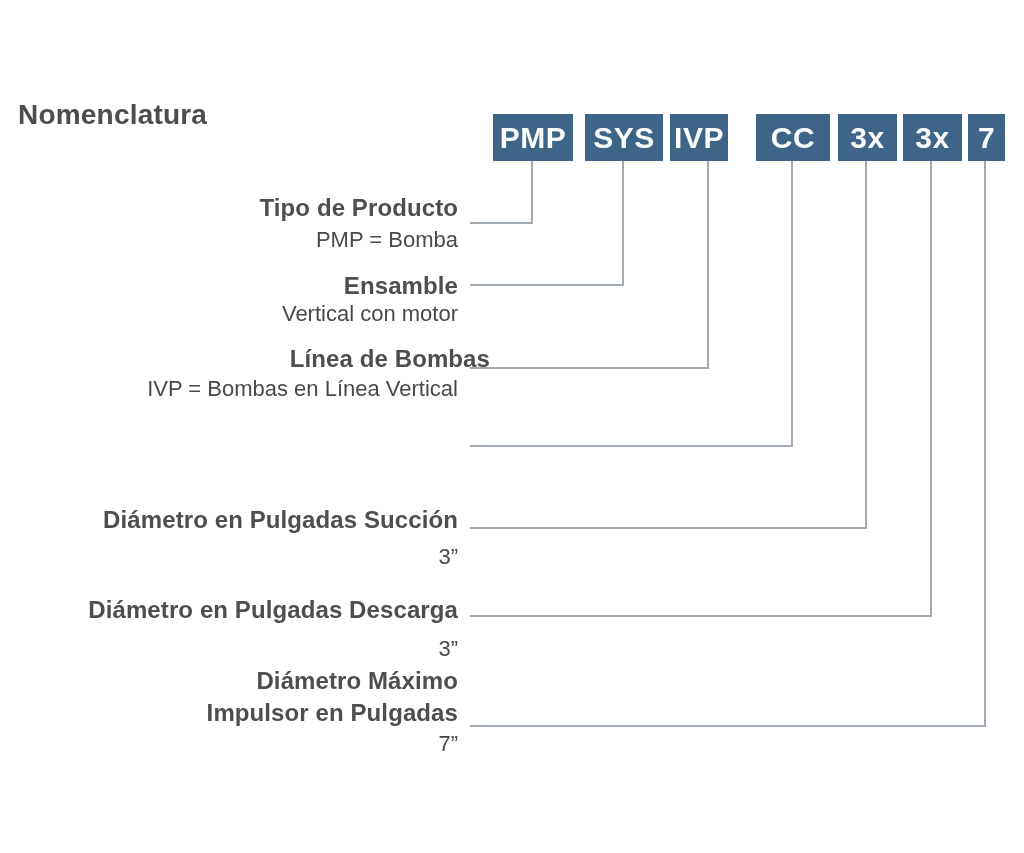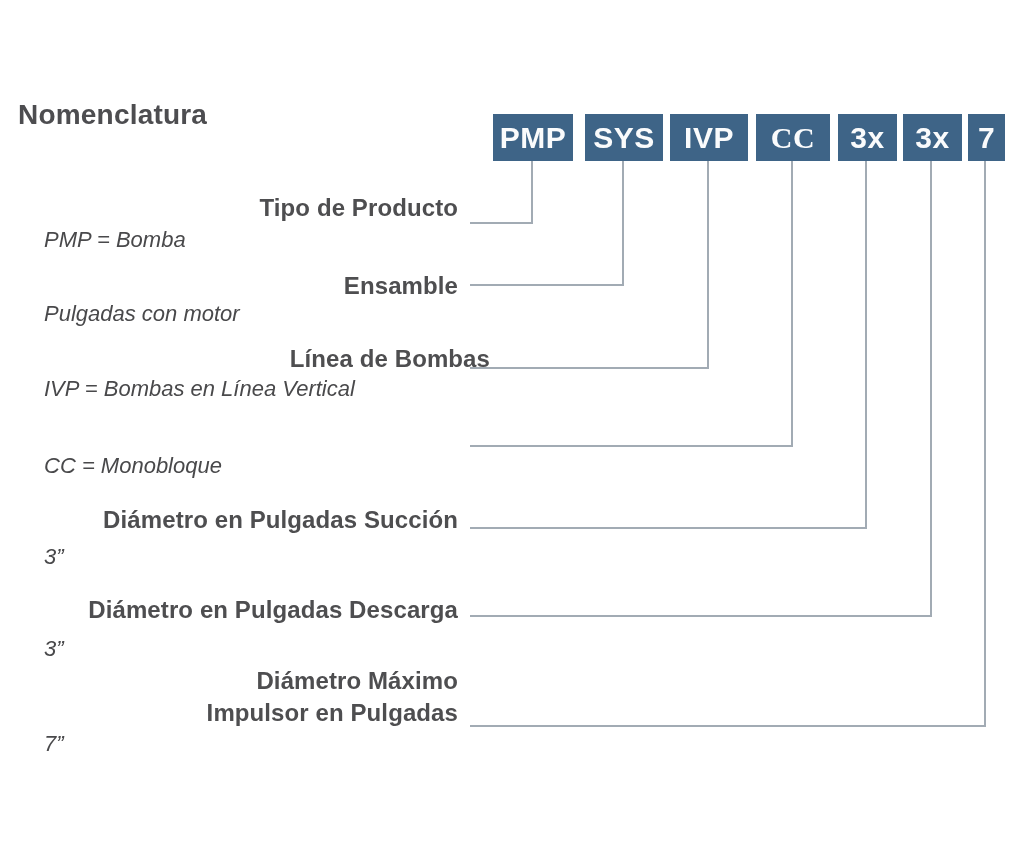--- a/index.html
+++ b/index.html
@@ -33,59 +33,57 @@
     border-right:2px solid var(--connector);
     border-bottom:2px solid var(--connector);
   }
 
   .row-heading{
     position:absolute;left:0;width:458px;text-align:right;
     font-size:24px;font-weight:bold;color:var(--heading-text);
     line-height:32px;white-space:pre-line;letter-spacing:.1px;
   }
   .row-subtitle{
-    position:absolute;left:0;width:458px;text-align:left;
-    font-size:22px;font-style:italic;color:var(--subtitle-text);
+    position:absolute;left:0;width:458px;text-align:right;
+    font-size:22px;color:var(--subtitle-text);
     line-height:27px;
-    margin-left:44px;
   }
 </style>
 </head>
 <body>
 
 <div class="stage">
 
   <div class="page-title">Nomenclatura</div>
 
   <div class="code-box" style="left:585px;width:78px;">SYS</div>
   <div class="code-box" style="left:493px;width:80px;">PMP</div>
-  <div class="code-box" style="left:670px;width:78px;">IVP</div>
-  <div class="code-box" style="left:756px;width:74px;font-family:Liberation Serif, serif;">CC</div>
+  <div class="code-box" style="left:670px;width:58px;">IVP</div>
+  <div class="code-box" style="left:756px;width:74px;">CC</div>
   <div class="code-box" style="left:838px;width:59px;">3x</div>
   <div class="code-box" style="left:903px;width:59px;">3x</div>
   <div class="code-box" style="left:968px;width:37px;">7</div>
 
   <div class="connector" style="width:63px;height:63px;"></div>
   <div class="connector" style="width:154px;height:125px;"></div>
   <div class="connector" style="width:239px;height:208px;"></div>
   <div class="connector" style="width:323px;height:286px;"></div>
   <div class="connector" style="width:397px;height:368px;"></div>
   <div class="connector" style="width:462px;height:456px;"></div>
   <div class="connector" style="width:516px;height:566px;"></div>
 
   <div class="row-heading" style="top:192px;padding-left:28px;">Tipo de Producto</div>
   <div class="row-subtitle" style="top:226px;">PMP = Bomba</div>
 
   <div class="row-heading" style="top:270px;">Ensamble</div>
-  <div class="row-subtitle" style="top:300px;">Pulgadas con motor</div>
+  <div class="row-subtitle" style="top:300px;">Vertical con motor</div>
 
   <div class="row-heading" style="top:343px;margin-left:32px;">Línea de Bombas</div>
   <div class="row-subtitle" style="top:375px;">IVP = Bombas en Línea Vertical</div>
 
-  <div class="row-subtitle" style="top:452px;">CC = Monobloque</div>
 
   <div class="row-heading" style="top:504px;">Diámetro en Pulgadas Succión</div>
   <div class="row-subtitle" style="top:543px;">3”</div>
 
   <div class="row-heading" style="top:594px;padding-left:15px;">Diámetro en Pulgadas Descarga</div>
   <div class="row-subtitle" style="top:635px;">3”</div>
 
   <div class="row-heading" style="top:665px;">Diámetro Máximo
 Impulsor en Pulgadas</div>
   <div class="row-subtitle" style="top:730px;">7”</div>

